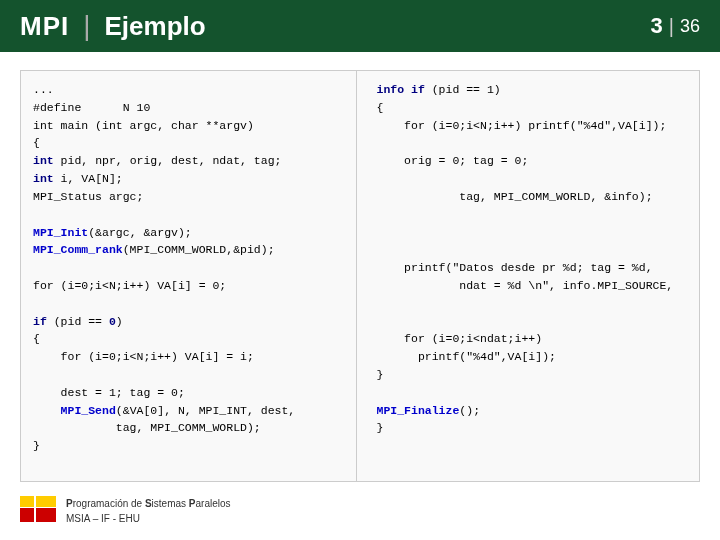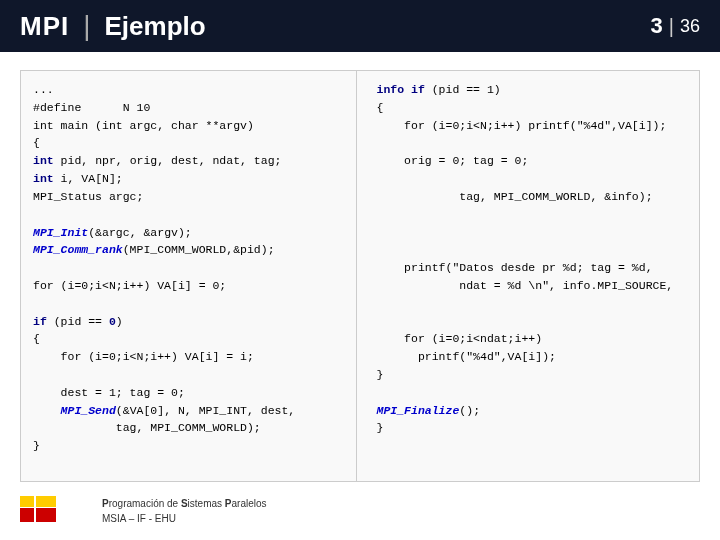--- a/index.html
+++ b/index.html
@@ -6,21 +6,21 @@
     body {
       width: 720px;
       height: 540px;
       background: #ffffff;
       font-family: Arial, sans-serif;
       overflow: hidden;
     }
 
     
     .header {
-      background: #0f172a;
+      background: #14532d;
       height: 52px;
       display: flex;
       align-items: center;
       padding: 0 20px;
       position: relative;
     }
     .header-title {
       color: #ffffff;
       font-size: 26px;
       font-weight: bold;
@@ -83,42 +83,41 @@
       background: #f9f9f9;
       color: #000;
     }
 
     .code-panel.left {
       border-right: 1px solid #cccccc;
     }
 
     
     .kw { color: #000080; font-weight: bold; }           
-    .fn-blue { color: #0000cc; font-weight: bold; font-style: italic; }      
+    .fn-blue { color: #0000cc; font-weight: bold; }      
     .fn-red { color: #cc0000; font-weight: bold; }
     .normal { color: #000000; }
 
     
     .footer {
       display: flex;
       align-items: center;
       gap: 10px;
       padding: 8px 0 4px 0;
       margin-top: 6px;
     }
     .footer-logo {
       width: 36px;
       height: 30px;
       flex-shrink: 0;
     }
     .footer-text {
       font-size: 10px;
       color: #333333;
       line-height: 1.5;
-      margin-left: 36px;
     }
     .footer-text .bold-p {
       font-weight: bold;
     }
   </style>
 </head>
 <body>
 
 <div class="header">
   <span class="header-title">MPI</span>

